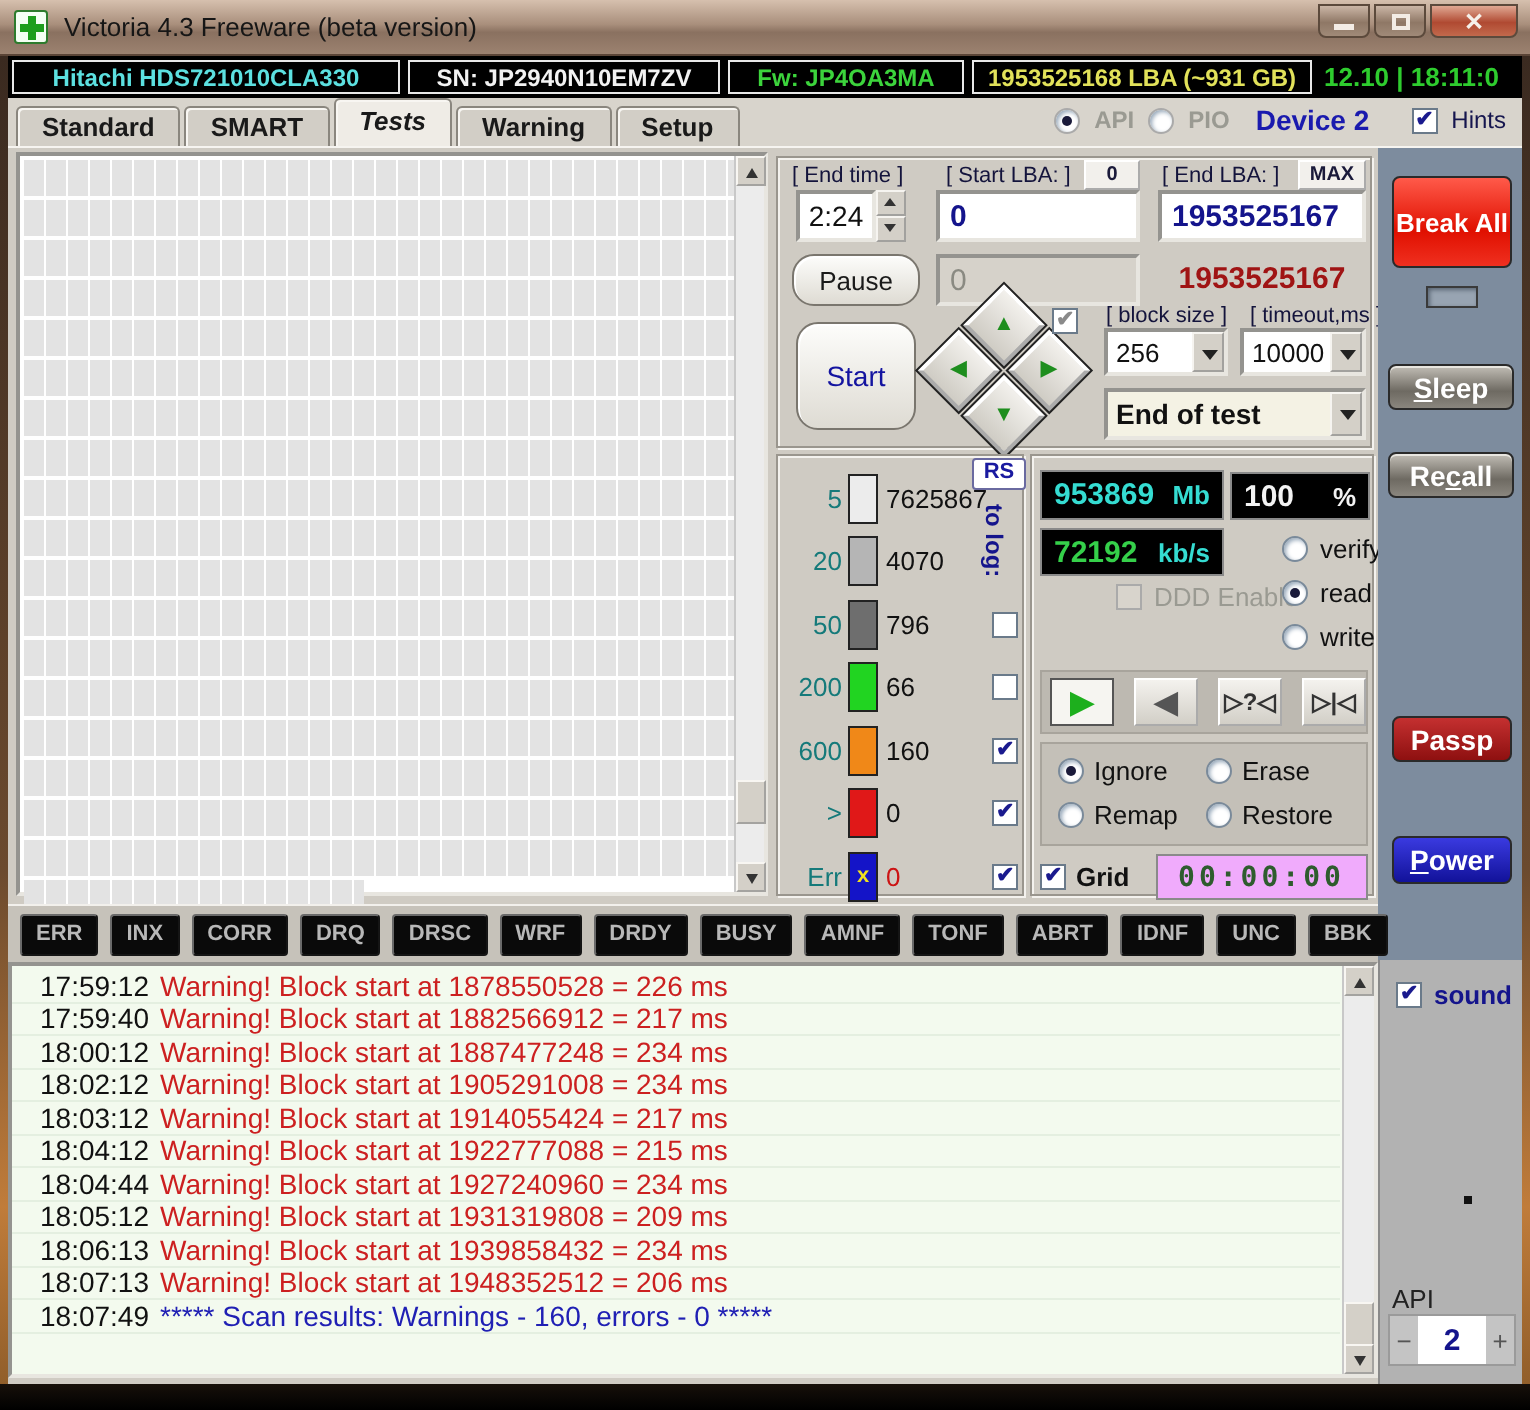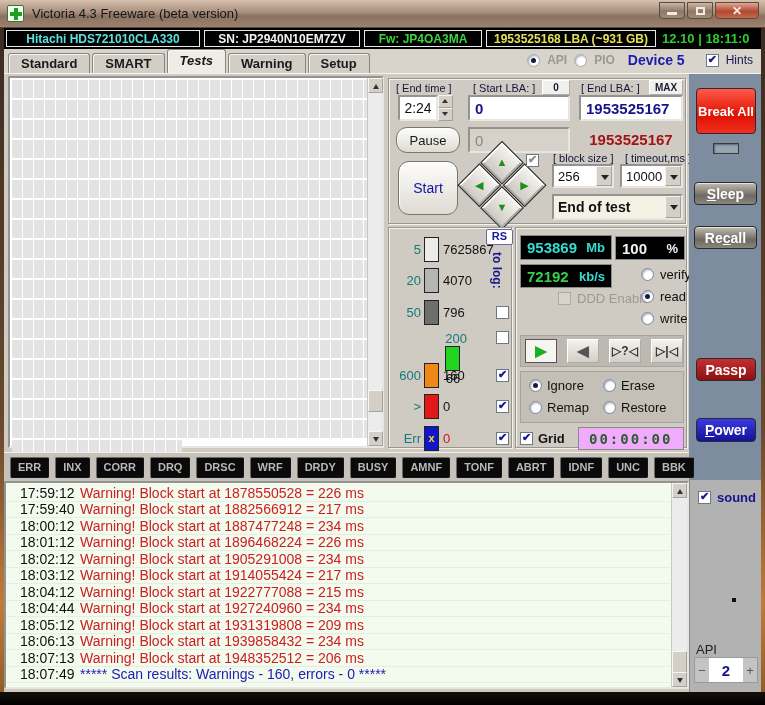--- a/index.html
+++ b/index.html
@@ -217,21 +217,21 @@
         <div class="tab">SMART</div>
         <div class="tab active">Tests</div>
         <div class="tab">Warning</div>
         <div class="tab">Setup</div>
       </div>
     <div class="tab-right">
       <span class="radio on dim"></span>
       <span class="dim-label">API</span>
       <span class="radio dim"></span>
       <span class="dim-label">PIO</span>
-      <span class="device-label">Device 5</span>
+      <span class="device-label">Device 2</span>
       <span class="checkbox checked"></span>
       <span class="hints-label">Hints</span>
     </div>
   </div>
 
   <div class="main-bg"></div>
 
   <div class="grid-panel">
     <div class="grid-cells"></div>
     <div class="grid-cells partial"></div>
@@ -310,21 +310,21 @@
           <span class="h-label">20</span>
           <span class="h-block" style="background: rgb(181, 181, 181);"></span>
           <span class="h-count">4070</span>
         </div>
         <div class="hist-row" style="top: 71px;">
           <span class="h-label">50</span>
           <span class="h-block" style="background: rgb(110, 110, 110);"></span>
           <span class="h-count">796</span>
           <span class="checkbox h-check"></span>
         </div>
-        <div class="hist-row" style="top: 102.5px; flex-direction: column;">
+        <div class="hist-row" style="top: 102.5px;">
           <span class="h-label">200</span>
           <span class="h-block" style="background: rgb(33, 212, 33);"></span>
           <span class="h-count">66</span>
           <span class="checkbox h-check"></span>
         </div>
         <div class="hist-row" style="top: 134px;">
           <span class="h-label">600</span>
           <span class="h-block" style="background: rgb(240, 136, 24);"></span>
           <span class="h-count">160</span>
           <span class="checkbox h-check checked"></span>
@@ -463,24 +463,20 @@
         </div>
         <div class="log-row">
           <span class="log-time">17:59:40</span>
           <span class="log-msg warning">Warning! Block start at 1882566912 = 217 ms</span>
         </div>
         <div class="log-row">
           <span class="log-time">18:00:12</span>
           <span class="log-msg warning">Warning! Block start at 1887477248 = 234 ms</span>
         </div>
         <div class="log-row">
-          <span class="log-time">18:01:12</span>
-          <span class="log-msg warning">Warning! Block start at 1896468224 = 226 ms</span>
-        </div>
-        <div class="log-row">
           <span class="log-time">18:02:12</span>
           <span class="log-msg warning">Warning! Block start at 1905291008 = 234 ms</span>
         </div>
         <div class="log-row">
           <span class="log-time">18:03:12</span>
           <span class="log-msg warning">Warning! Block start at 1914055424 = 217 ms</span>
         </div>
         <div class="log-row">
           <span class="log-time">18:04:12</span>
           <span class="log-msg warning">Warning! Block start at 1922777088 = 215 ms</span>

